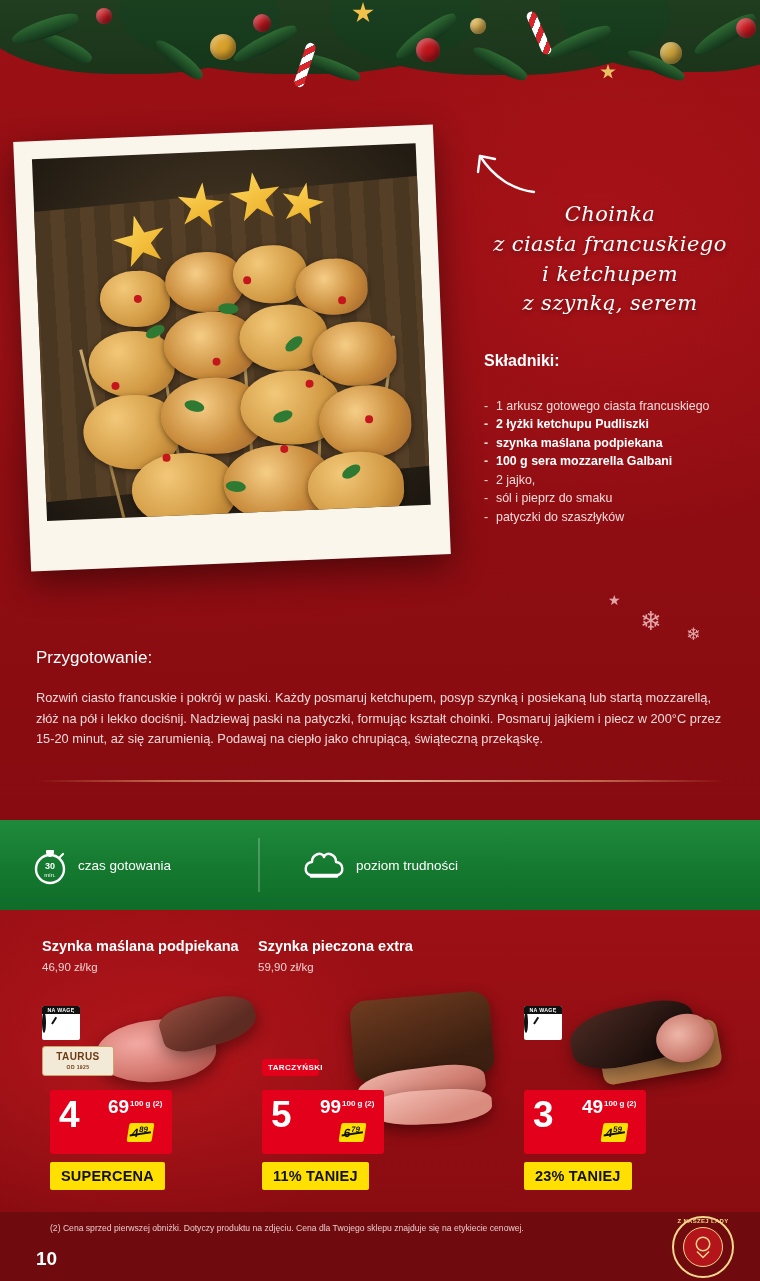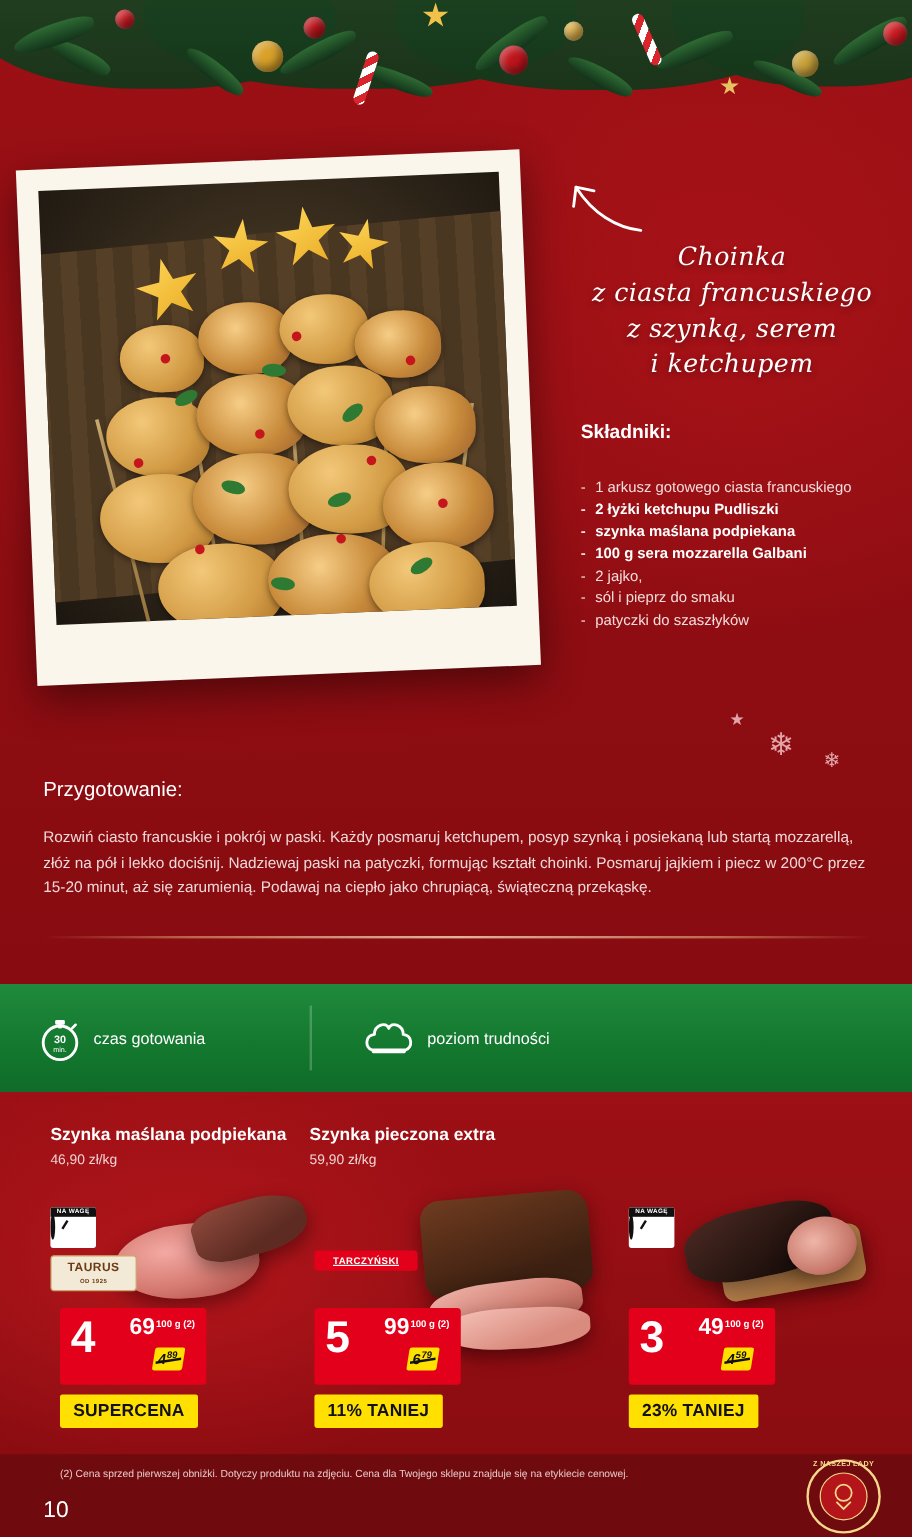--- a/index.html
+++ b/index.html
@@ -241,21 +241,21 @@
   .footer {
     position: absolute; left: 0; top: 1212px; width: 760px; height: 69px;
     background: #6f0a0e;
   }
   .footnote {
     position: absolute; left: 30px; top: 1222px; width: 600px;
     color: #e9c9c9; font-size: 8.6px; line-height: 1.4; margin-left: 20px;
   }
   .pagenum {
     position: absolute; left: 36px; top: 1248px;
-    color: #fff; font-size: 19px; font-weight: normal;
+    color: #fff; font-size: 19px; font-weight: bold;
   }
   .seal {
     position: absolute; right: 26px; top: 1216px; width: 62px; height: 62px;
   }
   .seal .ring {
     position: absolute; inset: 0; border-radius: 50%;
     border: 2px solid #f4d78a;
   }
   .seal .inner {
     position: absolute; left: 11px; top: 11px; width: 40px; height: 40px;
@@ -354,22 +354,22 @@
   </div>
 
   <svg class="arrow" viewBox="0 0 70 60">
     <path d="M66 52 C46 50 26 38 12 16" stroke="#ffffff" stroke-width="2.4" fill="none" stroke-linecap="round"></path>
     <path d="M12 16 L10 32 M12 16 L27 19" stroke="#ffffff" stroke-width="2.4" fill="none" stroke-linecap="round"></path>
   </svg>
 
   <div class="recipe-title">
     <div>Choinka</div>
     <div>z ciasta francuskiego</div>
+    <div>i ketchupem</div>
     <div>z szynką, serem</div>
-    <div>i ketchupem</div>
   </div>
 
   <div class="ingredients-head">Składniki:</div>
   <ul class="ing-list">
     <li>1 arkusz gotowego ciasta francuskiego</li>
     <li class="bold">2 łyżki ketchupu Pudliszki</li>
     <li class="bold">szynka maślana podpiekana</li>
     <li class="bold">100 g sera mozzarella Galbani</li>
     <li>2 jajko,</li>
     <li>sól i pieprz do smaku</li>
@@ -446,21 +446,21 @@
     </div>
     <div class="meat" style="left:352px; top:86px; width:140px; height:82px;
                 background: linear-gradient(165deg, #6f3b1f, #3d2011 75%);
                 border-radius: 16px 18px 14px 16px; transform: rotate(-5deg);"></div>
     <div class="meat" style="left:358px; top:158px; width:128px; height:42px;
                 background: linear-gradient(160deg, #f0b5ab, #cf7d70 60%, #a8564a 100%);
                 border-radius: 40% 35% 45% 40%; transform: rotate(-7deg);"></div>
     <div class="meat" style="left:372px; top:180px; width:120px; height:34px;
                 background: linear-gradient(160deg, #f6c3b9, #d98b7e 70%);
                 border-radius: 40% 35% 45% 40%; transform: rotate(-3deg);"></div>
-    <div class="brandtag" style="left:262px; top:132px; width:86px; background:#e2001a;text-decoration:underline;">
+    <div class="brandtag" style="left:262px; top:149px; width:57px; background:#e2001a;">
       <span>TARCZYŃSKI</span>
     </div>
     <div class="pricebox" style="left:262px; top:180px;">
       <span class="big">5</span>
       <span class="cents">99</span>
       <span class="per">
         <span>100 g</span>
         <span>(2)</span>
       </span>
       <span class="oldprice">

